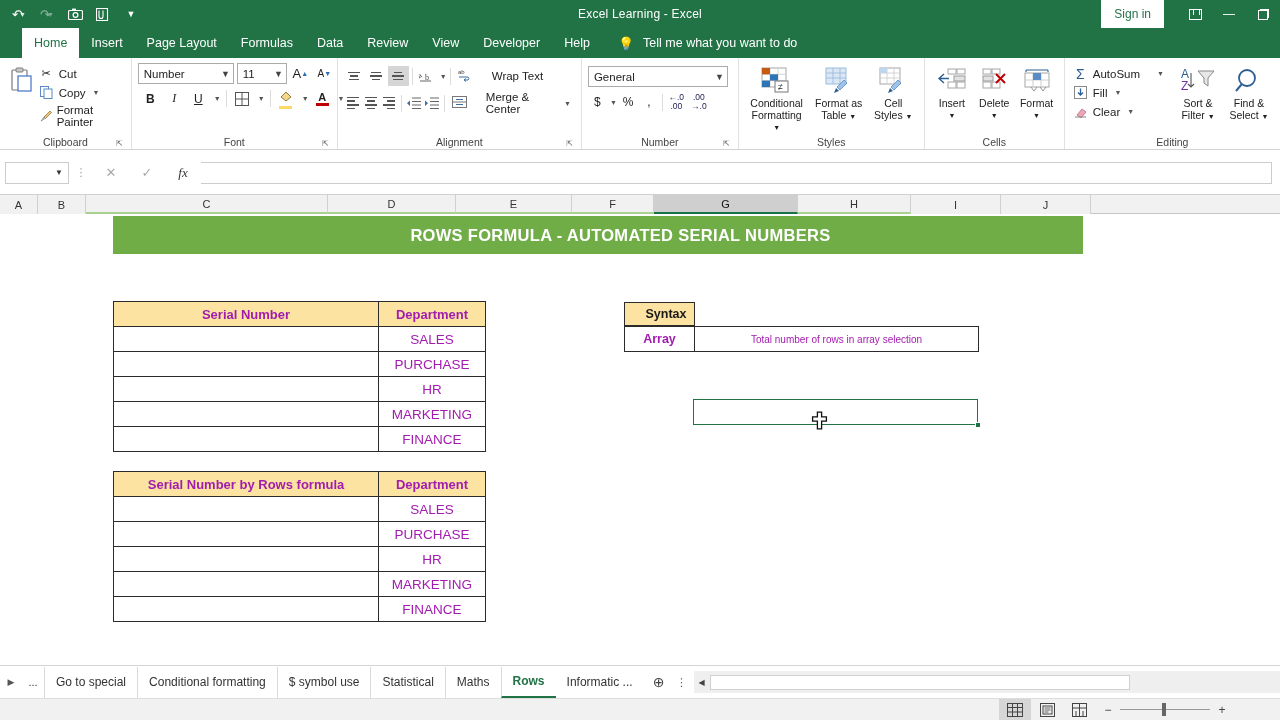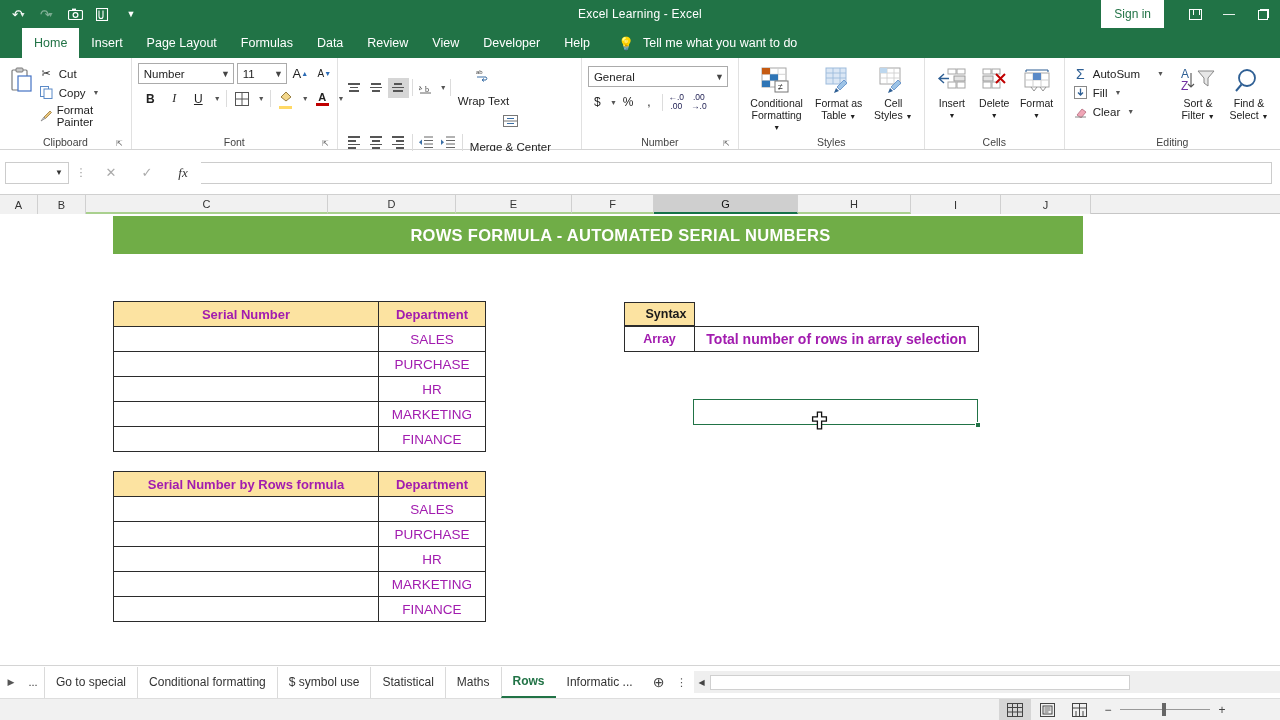--- a/index.html
+++ b/index.html
@@ -121,21 +121,21 @@
   
   .al-grid { display: flex; flex-direction: column; gap: 3px; }
   .al-row { display: flex; align-items: center; gap: 1px; }
   .al-btn {
     width: 21px; height: 20px; display: flex; align-items: center; justify-content: center;
     font-size: 11px; color: #333;
   }
   .al-btn.sel { background: #d6d6d6; }
   .align-lines { display: flex; flex-direction: column; gap: 2px; align-items: center; }
   .align-lines i { display: block; height: 1.6px; background: #555; }
-  .wrap-item { display: flex; align-items: center; gap: 11px; font-size: 11.5px; color: #222; padding: 2px 4px; flex-direction: column; }
+  .wrap-item { display: flex; align-items: center; gap: 19px; font-size: 11.5px; color: #222; padding: 2px 4px; }
 
   
   .num-rows { display: flex; flex-direction: column; gap: 5px; }
   .nbtn { display: flex; align-items: center; justify-content: center; height: 20px; min-width: 19px; font-size: 12px; color: #222; }
   .dec-ic { font-size: 8.5px; line-height: 1.05; text-align: center; color: #225; }
 
   
   .big-btn {
     display: flex; flex-direction: column; align-items: center; justify-content: flex-start;
     font-size: 10.5px; color: #222; text-align: center; line-height: 11.5px; padding: 1px 4px; width: 58px;
@@ -779,21 +779,21 @@
         <td>FINANCE</td>
       </tr>
     </tbody>
       </table>
 
     <div class="syn-title" style="left:624px; top:88px; width:71px; height:24px;">Syntax</div>
     <table class="xt" style="left:624px; top:112px; width:354px">
       <tbody>
           <tr>
         <td style="width:70px;font-weight:bold;font-size:12.5px">Array</td>
-        <td style="width:284px;font-weight:bold;font-size:14px">Total number of rows in array selection</td>
+        <td style="width:284px;font-weight:normal;font-size:10px">Total number of rows in array selection</td>
       </tr>
     </tbody>
       </table>
 
     <div class="selrange" style="left:693px; top:185px; width:285px; height:26px;">
       <span class="handle"></span>
     </div>
     <div class="xcursor" style="left:811px; top:197px;">
       <svg width="17" height="19" viewBox="0 0 17 19">
         <path d="M6.4 1.2h4.2v4.6h4.8v4.4h-4.8v7.6H6.4v-7.6H1.6V5.8h4.8z" fill="#fff" stroke="#111" stroke-width="1.3" stroke-linejoin="miter"></path>

